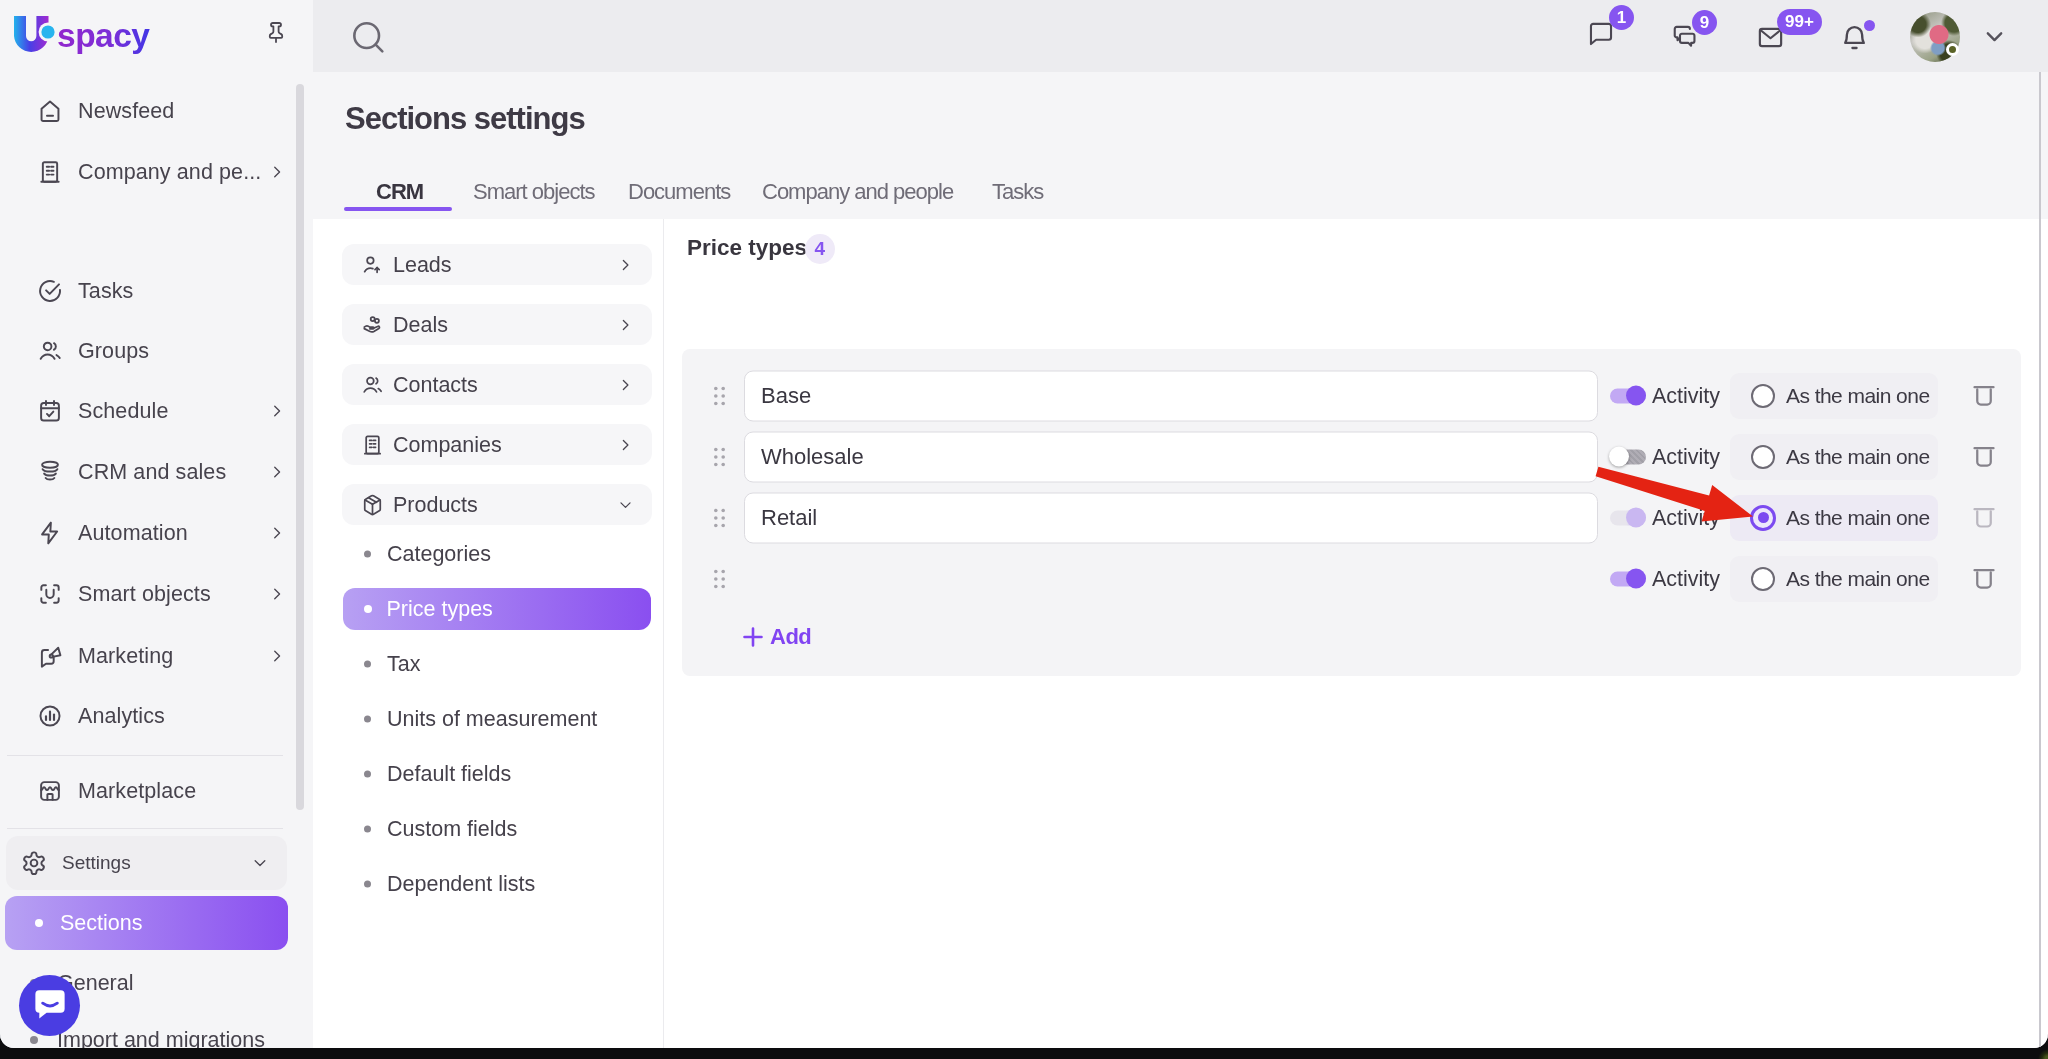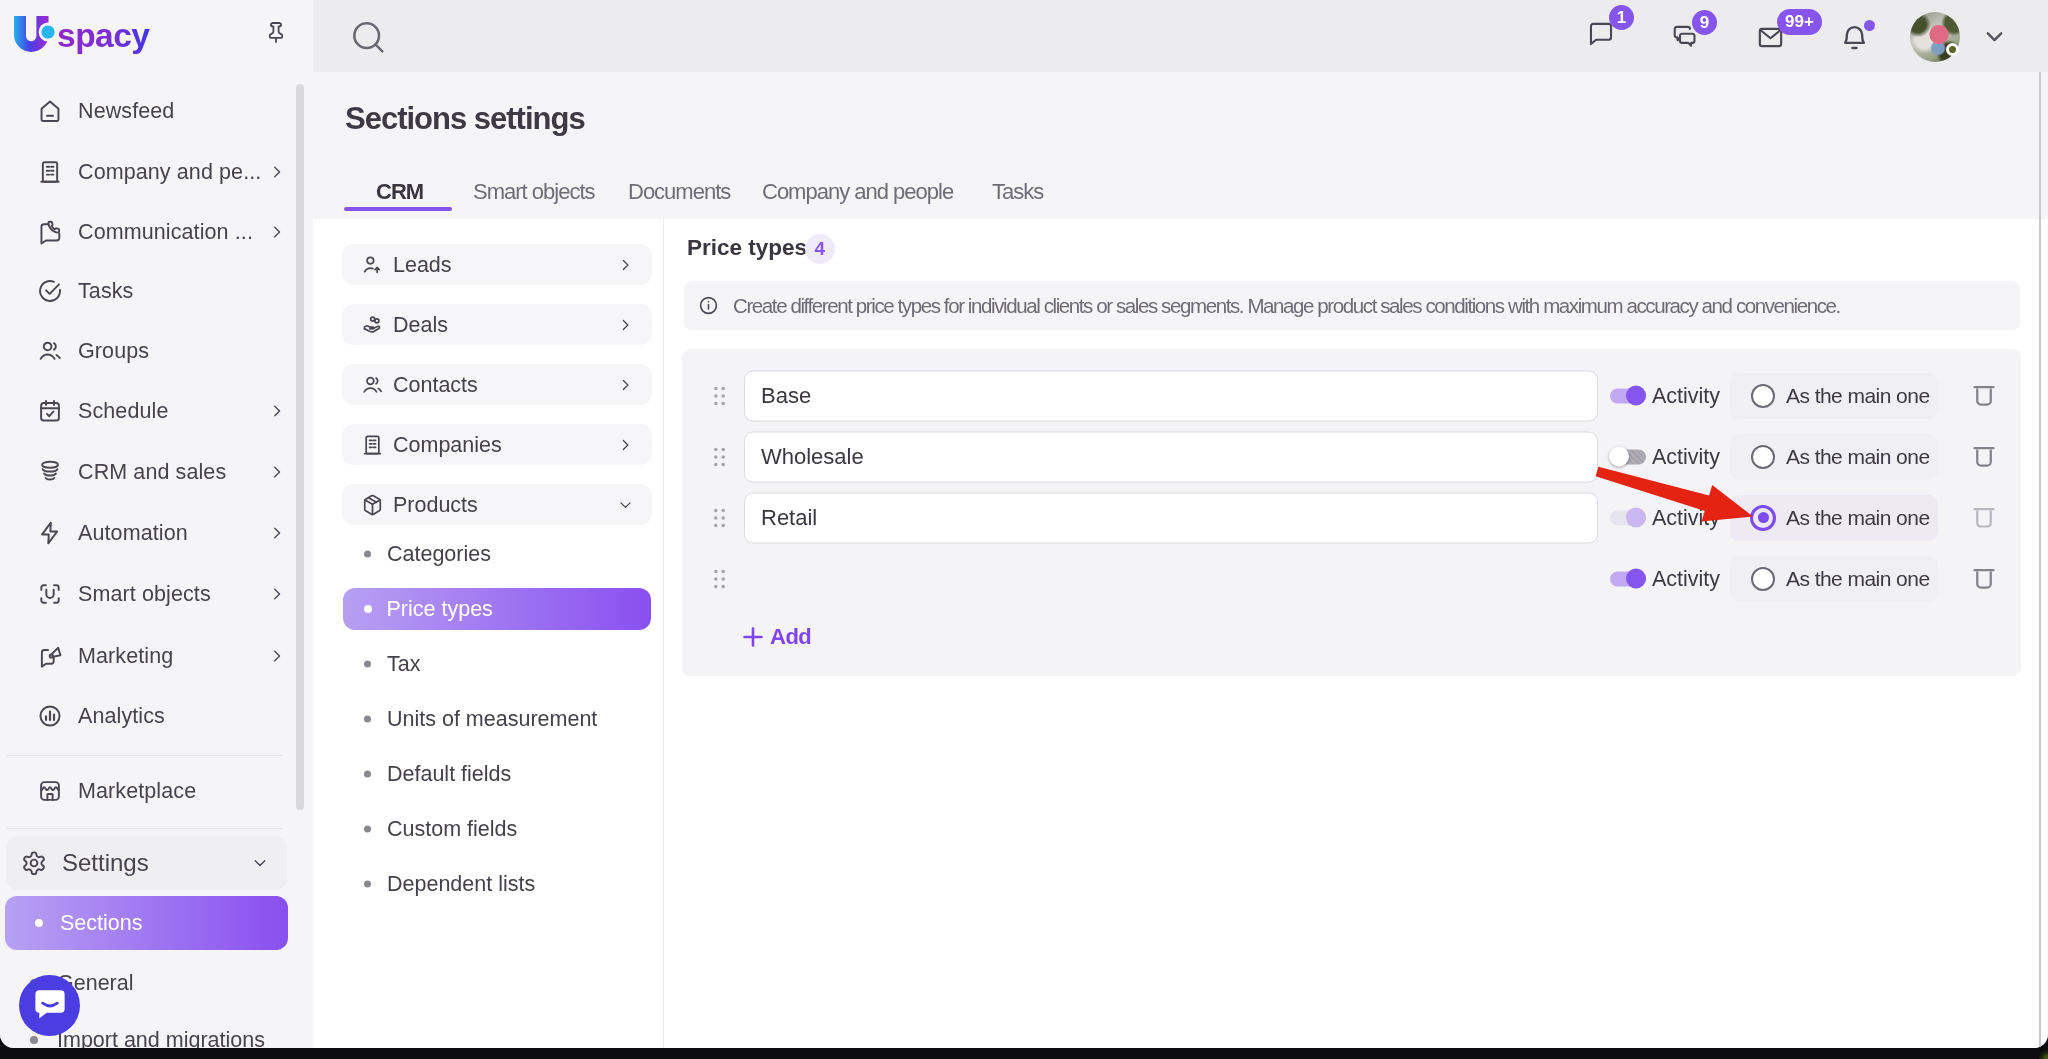--- a/index.html
+++ b/index.html
@@ -90,36 +90,20 @@
             <path d="M4 21h16"></path>
           </svg>
         </span>
         <span class="tx">Company and pe...</span>
         <span class="ch">
           <svg width="18" height="18" viewBox="0 0 24 24" fill="none" stroke="#4b4752" stroke-width="1.8" stroke-linecap="round" stroke-linejoin="round">
             <path d="m9 5.6 6.4 6.4L9 18.4"></path>
           </svg>
         </span>
       </div>
-<div class="sb-item" style="top:210px">
-        <span class="ic">
-          <svg width="26" height="26" viewBox="0 0 24 24" fill="none" stroke="#4b4752" stroke-width="1.8" stroke-linecap="round" stroke-linejoin="round">
-            <path d="M20.6 13.6v3.9a2.3 2.3 0 0 1-2.3 2.3H8.3L4.1 22.6V7.2a2.3 2.3 0 0 1 2.3-2.3h4.2"></path>
-            <g transform="translate(9.4 1.6) scale(0.5)">
-              <path d="M22 16.92v3a2 2 0 0 1-2.18 2 19.79 19.79 0 0 1-8.63-3.07 19.5 19.5 0 0 1-6-6A19.79 19.79 0 0 1 2.12 4.18 2 2 0 0 1 4.11 2h3a2 2 0 0 1 2 1.72c.13.96.36 1.9.7 2.81a2 2 0 0 1-.45 2.11L8.09 9.91a16 16 0 0 0 6 6l1.27-1.27a2 2 0 0 1 2.11-.45c.91.34 1.85.57 2.81.7A2 2 0 0 1 22 16.92z" stroke-width="3.6"></path>
-            </g>
-          </svg>
-        </span>
-        <span class="tx">Communication ...</span>
-        <span class="ch">
-          <svg width="18" height="18" viewBox="0 0 24 24" fill="none" stroke="#4b4752" stroke-width="1.8" stroke-linecap="round" stroke-linejoin="round">
-            <path d="m9 5.6 6.4 6.4L9 18.4"></path>
-          </svg>
-        </span>
-      </div>
 <div class="sb-item" style="top:269px">
         <span class="ic">
           <svg width="26" height="26" viewBox="0 0 24 24" fill="none" stroke="#4b4752" stroke-width="1.8" stroke-linecap="round" stroke-linejoin="round">
             <path d="M21.2 11a9.2 9.2 0 1 1-5.6-7.5"></path>
             <path d="M8.4 11.4l3.3 3.3 8.6-8.8"></path>
           </svg>
         </span>
         <span class="tx">Tasks</span>
       </div>
 <div class="sb-item" style="top:328.5px">
@@ -233,21 +217,21 @@
       </div>
 <div class="sb-divider" style="top:755px"></div>
 <div class="sb-divider" style="top:828px"></div>
 <div class="abs" style="left:6px;top:836px;width:281px;height:54px;background:#efeef1;border-radius:12px">
         <span class="abs" style="left:15px;top:14px">
           <svg width="26" height="26" viewBox="0 0 24 24" fill="none" stroke="#4b4752" stroke-width="1.8" stroke-linecap="round" stroke-linejoin="round">
             <path d="M12.22 2.2h-.44a2 2 0 0 0-2 2v.18a2 2 0 0 1-1 1.73l-.43.25a2 2 0 0 1-2 0l-.15-.08a2 2 0 0 0-2.73.73l-.22.38a2 2 0 0 0 .73 2.73l.15.1a2 2 0 0 1 1 1.72v.51a2 2 0 0 1-1 1.74l-.15.09a2 2 0 0 0-.73 2.73l.22.38a2 2 0 0 0 2.73.73l.15-.08a2 2 0 0 1 2 0l.43.25a2 2 0 0 1 1 1.73v.18a2 2 0 0 0 2 2h.44a2 2 0 0 0 2-2v-.18a2 2 0 0 1 1-1.73l.43-.25a2 2 0 0 1 2 0l.15.08a2 2 0 0 0 2.73-.73l.22-.39a2 2 0 0 0-.73-2.73l-.15-.08a2 2 0 0 1-1-1.74v-.5a2 2 0 0 1 1-1.74l.15-.09a2 2 0 0 0 .73-2.73l-.22-.38a2 2 0 0 0-2.73-.73l-.15.08a2 2 0 0 1-2 0l-.43-.25a2 2 0 0 1-1-1.73v-.18a2 2 0 0 0-2-2z"></path>
             <circle cx="12" cy="12" r="3.1"></circle>
           </svg>
         </span>
-        <span class="abs" style="left:56px;top:50%;transform:translateY(-50%);font-size:24px;color:#47434d">Settings</span>
+        <span class="abs" style="left:56px;top:50%;transform:translateY(-50%);font-size:19px;color:#47434d">Settings</span>
         <span class="abs" style="left:245px;top:18px">
           <svg width="18" height="18" viewBox="0 0 24 24" fill="none" stroke="#4b4752" stroke-width="1.8" stroke-linecap="round" stroke-linejoin="round">
             <path d="m5.6 9 6.4 6.4L18.4 9"></path>
           </svg>
         </span>
       </div>
 <div class="abs" style="left:5px;top:896px;width:283px;height:54px;border-radius:12px;background:linear-gradient(90deg,#b7a1f3,#8a4ff0)">
         <span class="abs" style="left:30px;top:23px;width:8px;height:8px;border-radius:50%;background:#ffffff"></span>
         <span class="abs" style="left:55px;top:50%;transform:translateY(-50%);font-size:21.5px;color:#ffffff">Sections</span>
       </div>
@@ -420,30 +404,20 @@
         <span class="tx">Dependent lists</span>
       </div>
 <div class="abs" style="left:29.5px;top:369px;width:308px;height:42px;border-radius:12px;background:linear-gradient(90deg,#b7a0f3,#8a4ff0)">
         <span class="abs" style="left:21px;top:17px;width:8px;height:8px;border-radius:50%;background:#fff"></span>
         <span class="abs" style="left:44px;top:50%;transform:translateY(-50%);font-size:21.5px;color:#fff">Price types</span>
       </div>
 </div>
 <div class="content">
 <span class="abs" style="left:23px;top:16px;font-size:22.5px;font-weight:bold;color:#39363f">Price types</span>
 <div class="abs" style="left:140.8px;top:14.8px;width:30px;height:30px;border-radius:50%;background:#efeaf8;color:#8655f0;font-size:19px;font-weight:bold;display:flex;align-items:center;justify-content:center">4</div>
-<div class="infobar dots" style="position:absolute;left:20px;top:62px;width:1336px;height:49px;background:#f5f5f7;border-radius:8px">
-        <span class="abs" style="left:14px;top:14px">
-          <svg width="21" height="21" viewBox="0 0 24 24" fill="none" stroke="#4b4752" stroke-width="1.8" stroke-linecap="round" stroke-linejoin="round">
-            <circle cx="12" cy="12" r="9"></circle>
-            <path d="M12 11v5"></path>
-            <path d="M12 7.6h.01"></path>
-          </svg>
-        </span>
-        <span class="abs" style="left:49px;top:50%;transform:translateY(-50%);font-size:20.5px;color:#6e6b75;white-space:nowrap;letter-spacing:-1.4px">Create different price types for individual clients or sales segments. Manage product sales conditions with maximum accuracy and convenience.</span>
-      </div>
 <div class="panel dots" style="position:absolute;left:18px;top:130px;width:1339px;height:327px;background:#f4f4f6;border-radius:8px"></div>
 <span class="dragdots" style="top:176.5px">
         <svg width="13" height="20" viewBox="0 0 13 20">
           <circle cx="2.8" cy="2.5" r="1.8" fill="#a7a5ac"></circle>
           <circle cx="2.8" cy="10" r="1.8" fill="#a7a5ac"></circle>
           <circle cx="2.8" cy="17.5" r="1.8" fill="#a7a5ac"></circle>
           <circle cx="10.2" cy="2.5" r="1.8" fill="#a7a5ac"></circle>
           <circle cx="10.2" cy="10" r="1.8" fill="#a7a5ac"></circle>
           <circle cx="10.2" cy="17.5" r="1.8" fill="#a7a5ac"></circle>
         </svg>

